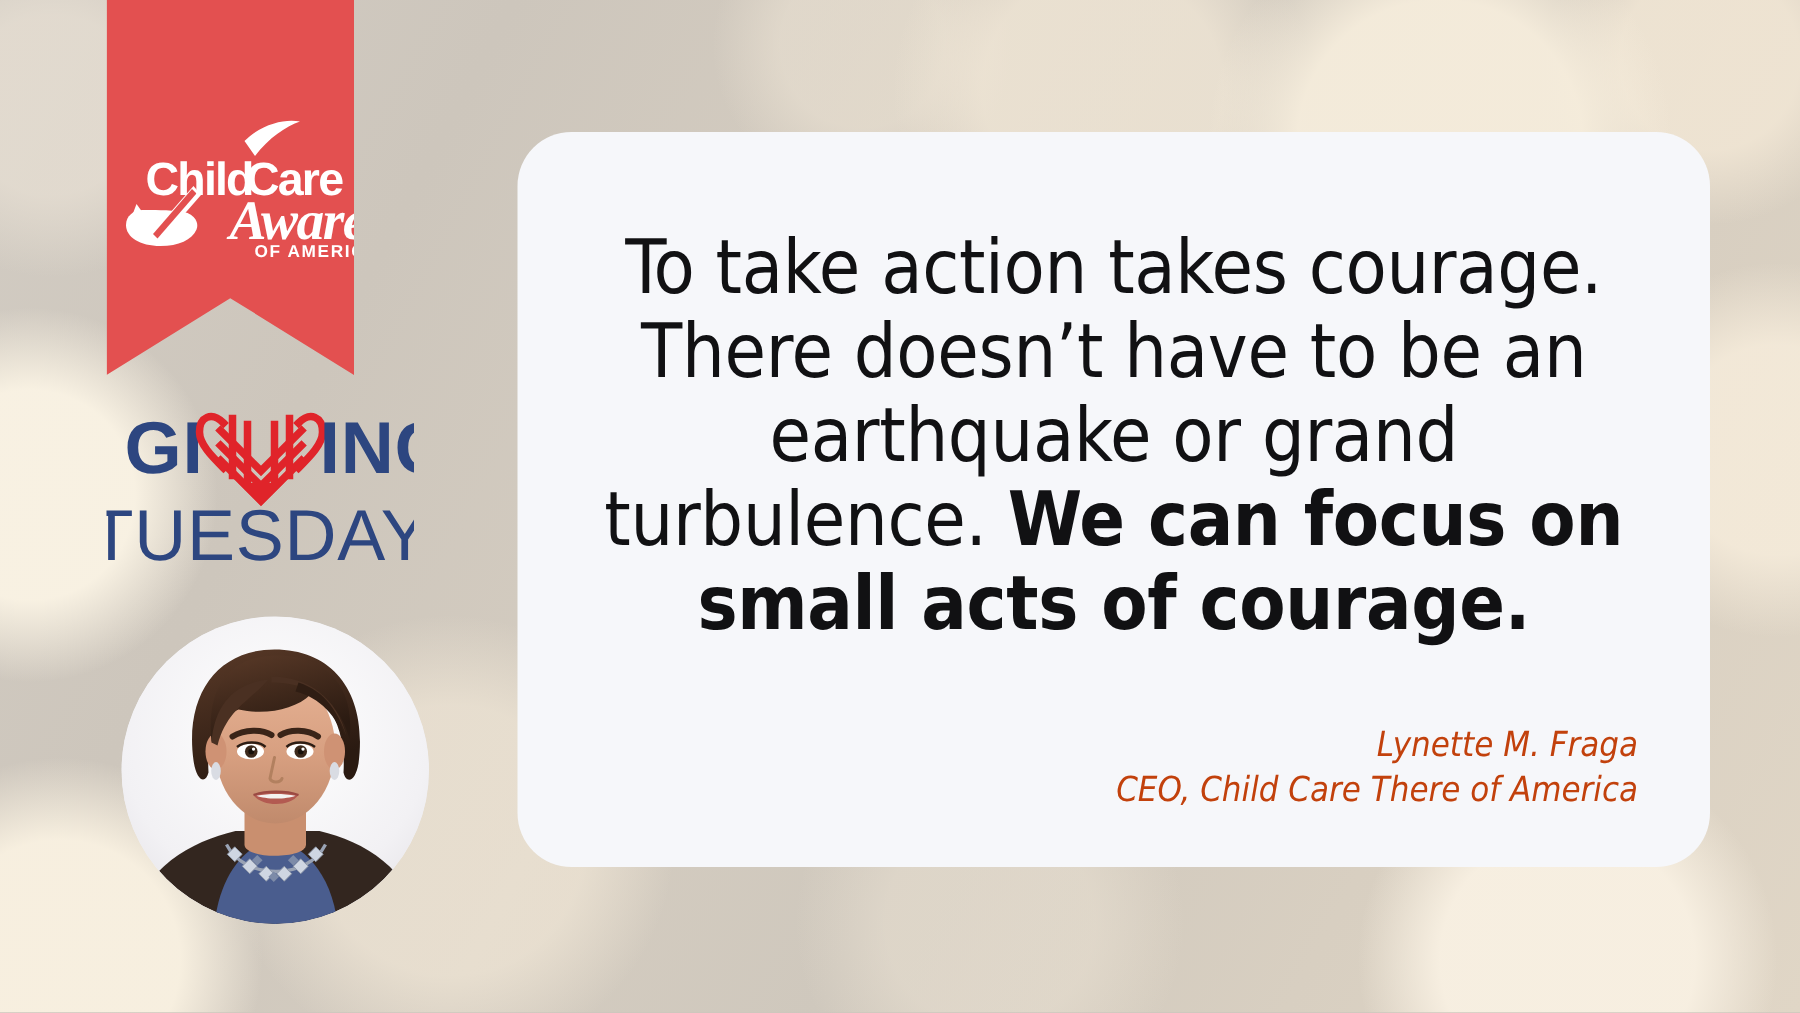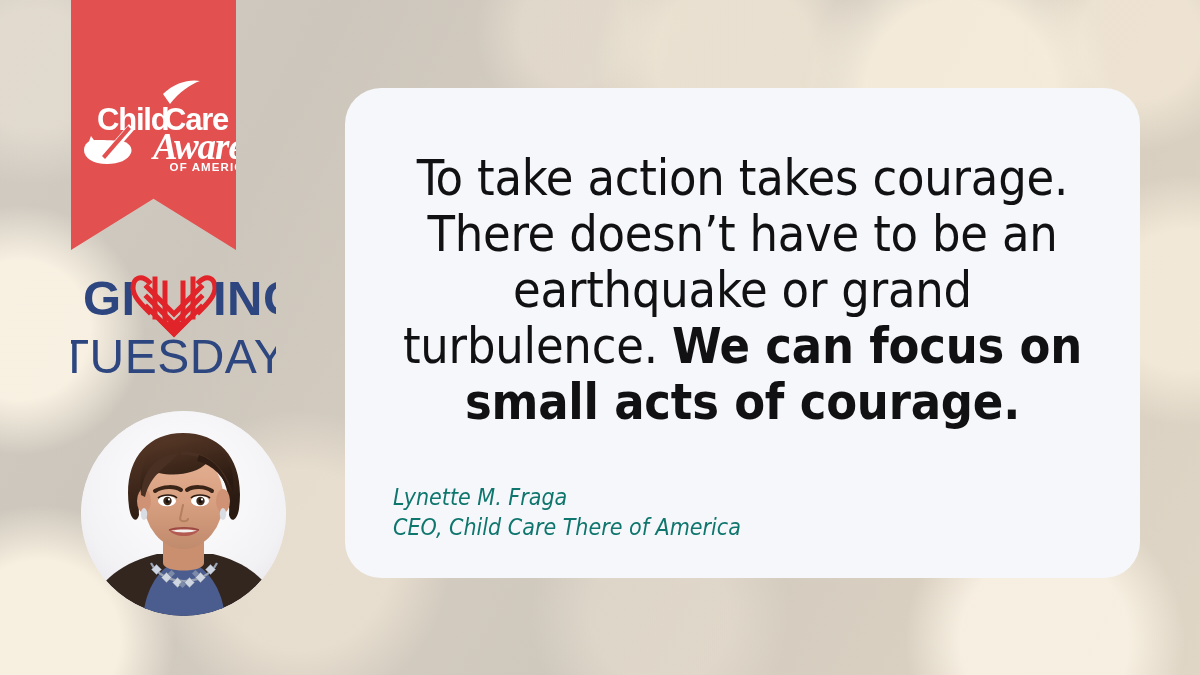--- a/index.html
+++ b/index.html
@@ -51,22 +51,22 @@
   }
   #quote{
     width:100%;text-align:center;color:#111113;
     font-family:"Liberation Sans Narrow","DejaVu Sans Condensed","Liberation Sans",sans-serif;
     font-stretch:condensed;
     font-size:50px;line-height:56px;font-weight:400;
     letter-spacing:-.2px;
   }
   #quote b{font-weight:700;}
   #attrib{
-    width:100%;text-align:left;margin-top:52px;
-    color:#0f766e;font-style:italic;
+    width:100%;text-align:right;margin-top:52px;
+    color:#c2410c;font-style:italic;
     font-family:"Liberation Sans Narrow","DejaVu Sans Condensed","Liberation Sans",sans-serif;
     font-stretch:condensed;
     font-size:23px;line-height:30px;font-weight:400;
   }
 </style>
 </head>
 <body>
 
 <div id="stage">
 

